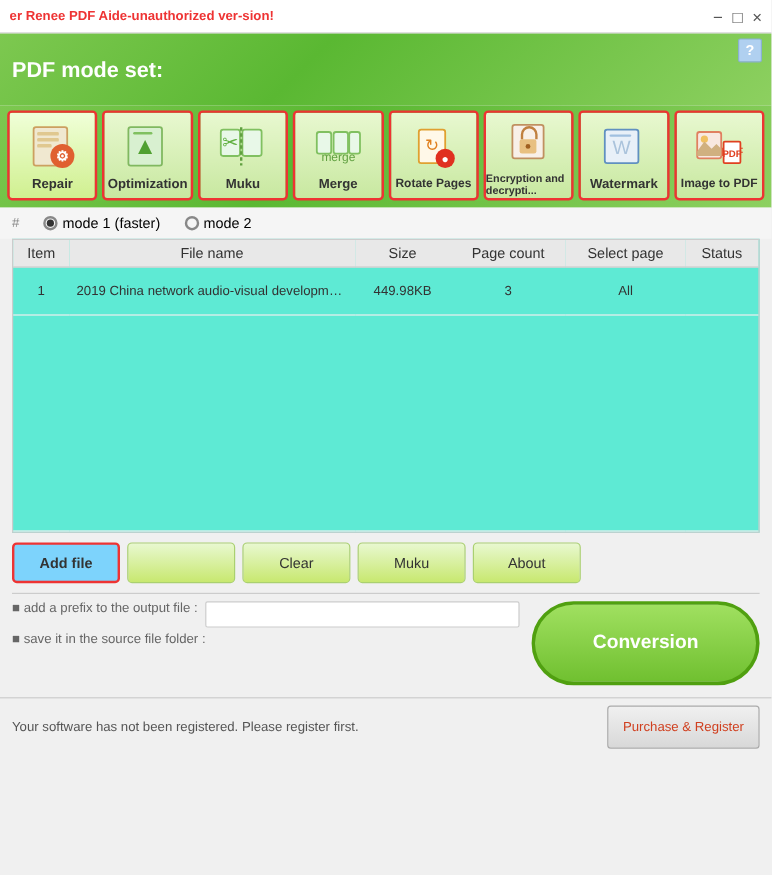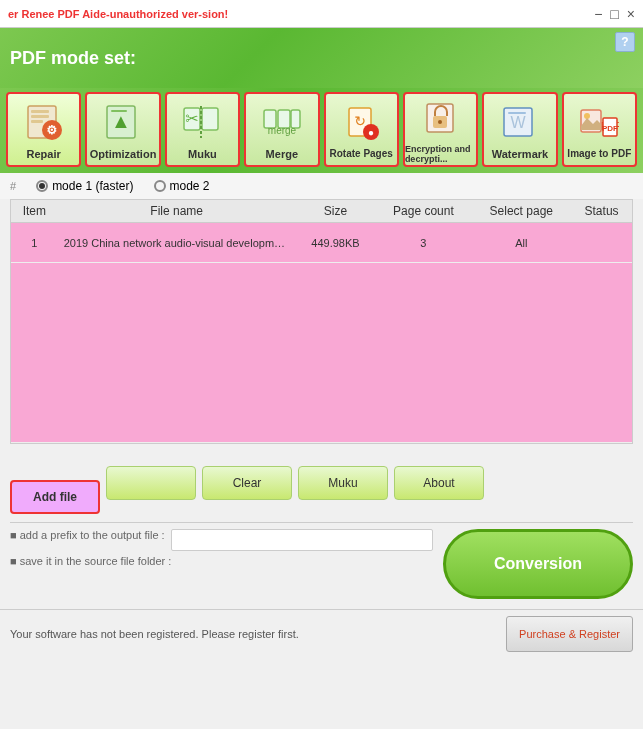--- a/index.html
+++ b/index.html
@@ -137,21 +137,21 @@
       width: 6px;
       height: 6px;
       border-radius: 50%;
       background: #333;
     }
 
     
     .file-table-wrapper {
       margin: 0 10px;
       border: 1px solid #ccc;
-      background: #f9a8d4;
+      background: #5eead4;
     }
     .file-table {
       width: 100%;
       border-collapse: collapse;
     }
     .file-table th {
       background: #e8e8e8;
       border-bottom: 1px solid #ccc;
       padding: 4px 6px;
       font-size: 12px;
@@ -189,24 +189,23 @@
       border-radius: 4px;
       border: 1px solid #aad070;
       background: linear-gradient(180deg, #e8f8d0 0%, #c8e870 100%);
       color: #333;
       font-size: 12px;
       cursor: pointer;
       padding: 0 12px;
     }
     .btn-add {
       border: 2px solid #e33;
-      background: #f0abfc;
+      background: #7dd3fc;
       font-weight: bold;
       min-width: 90px;
-      margin-top: 28px;
     }
     .btn-medium {
       min-width: 90px;
     }
 
     
     .settings-area {
       padding: 4px 10px;
     }
     .setting-row {

